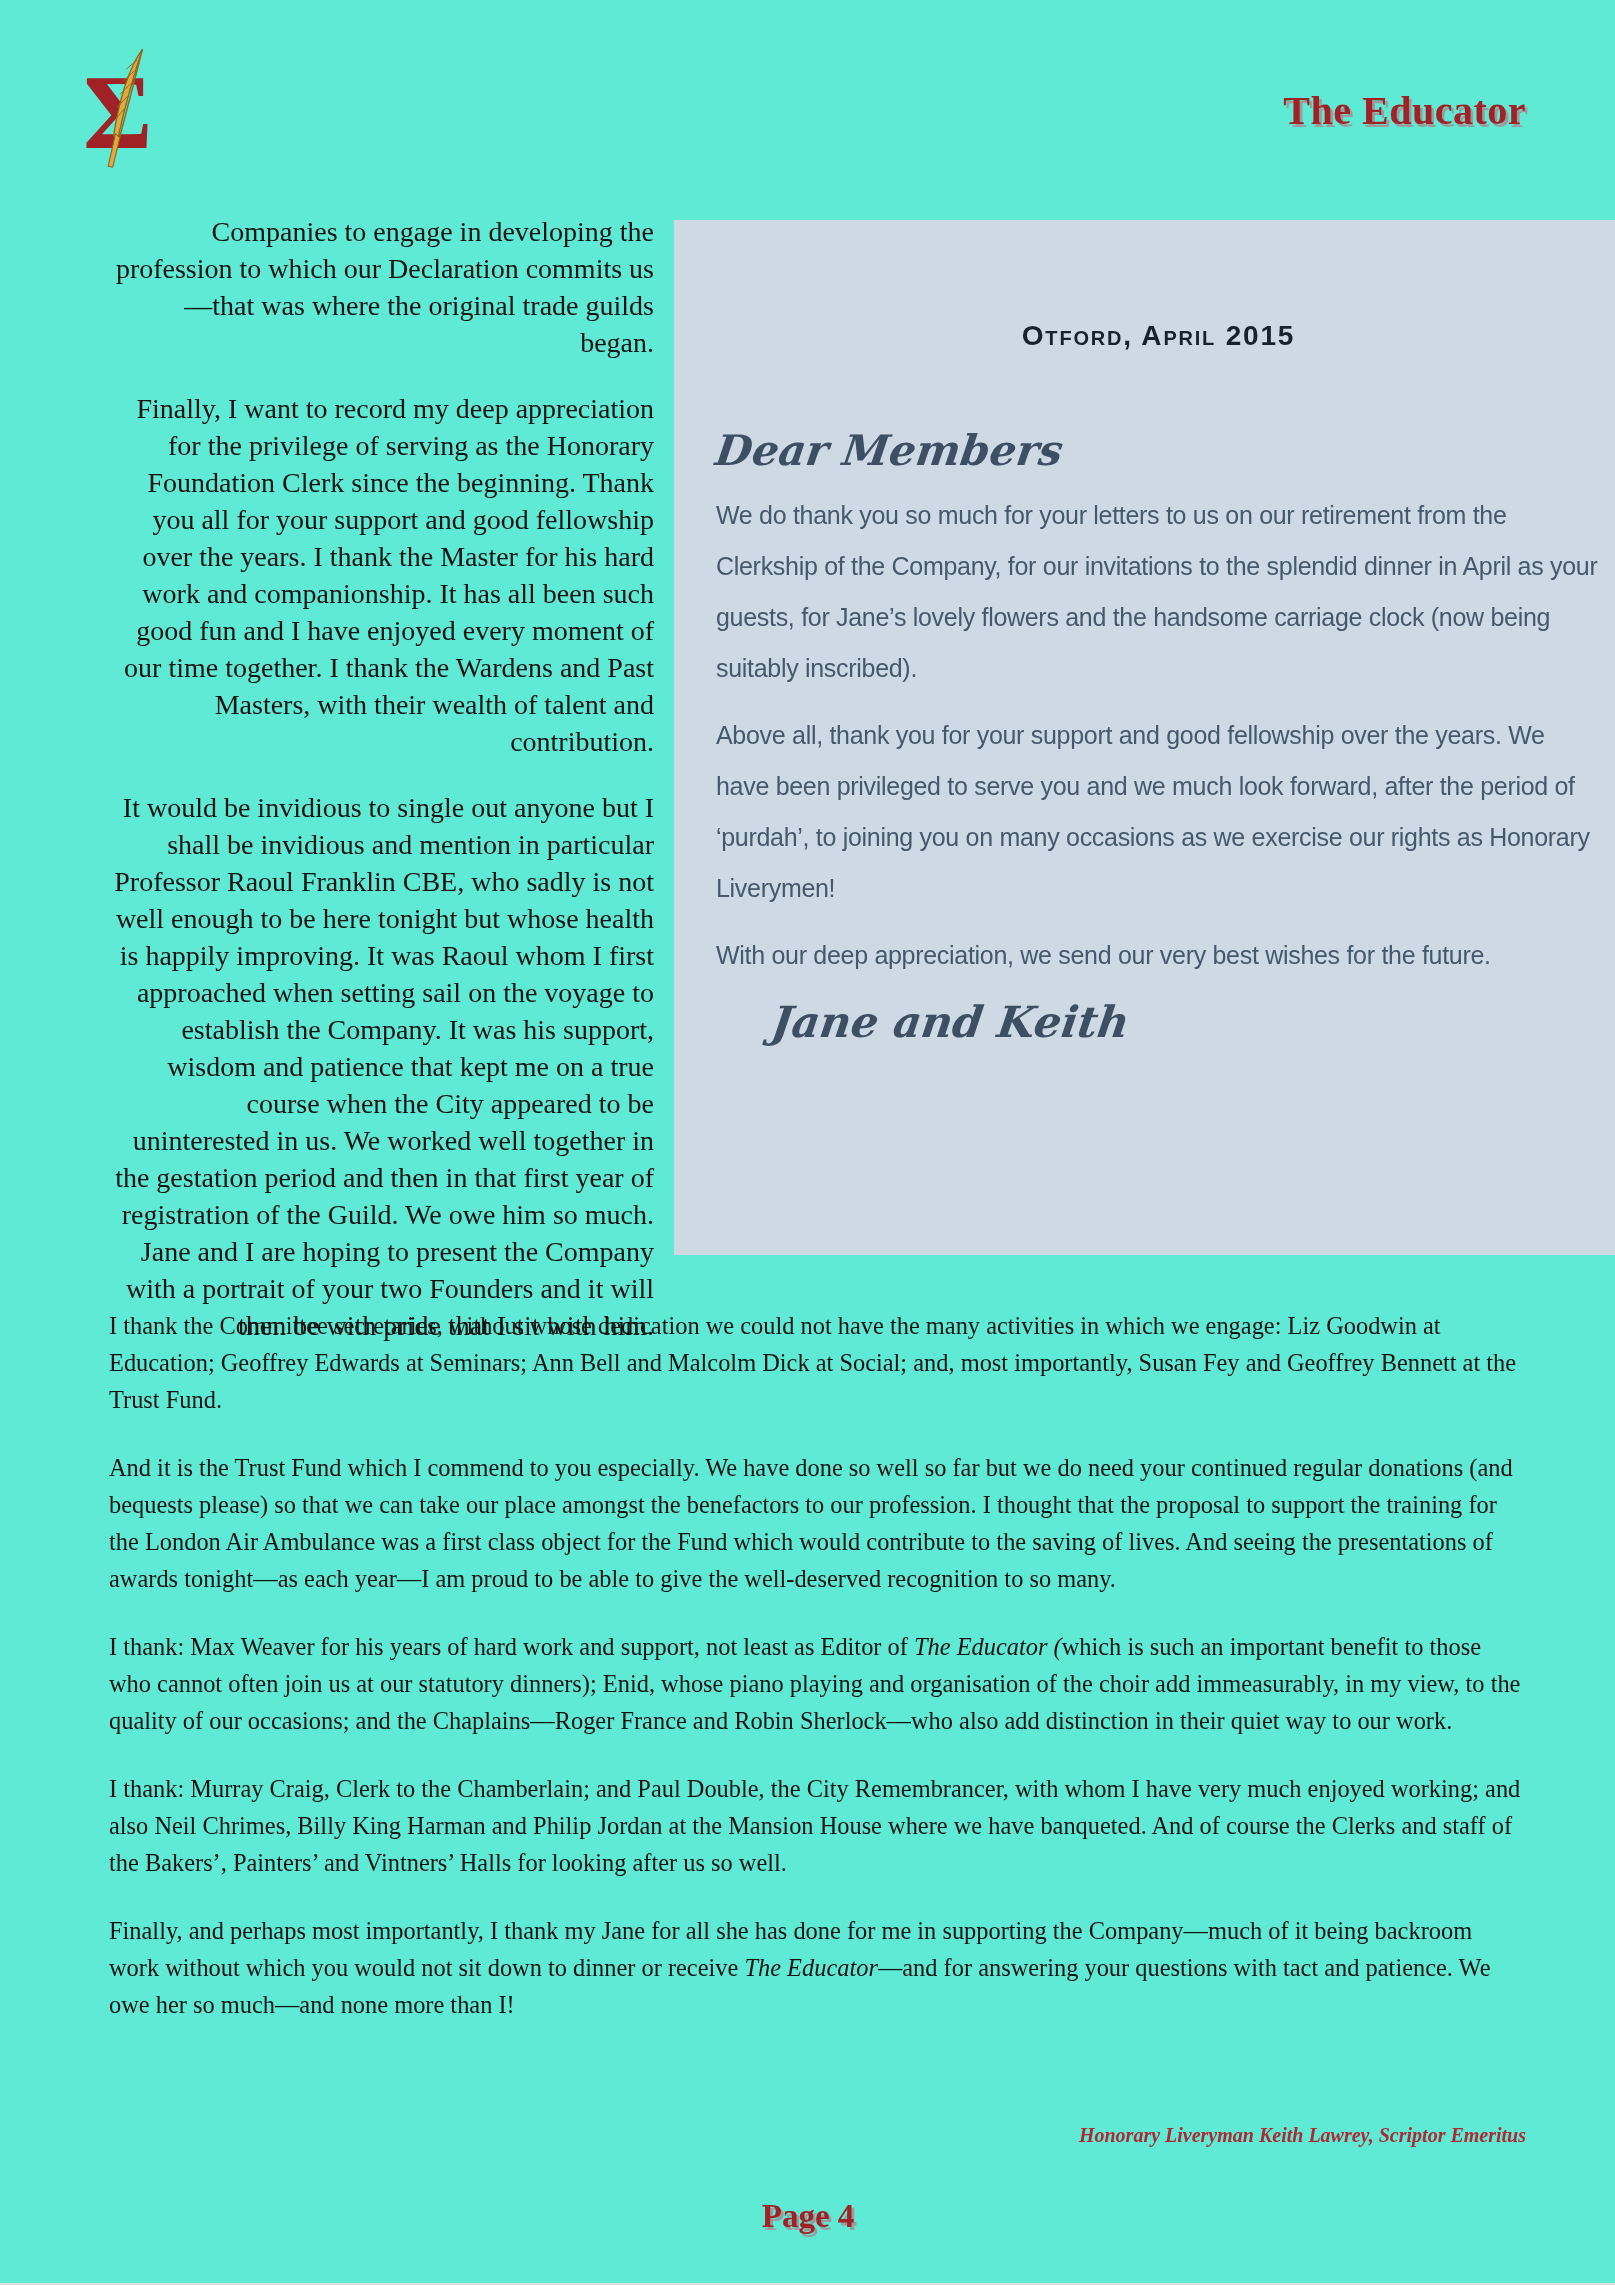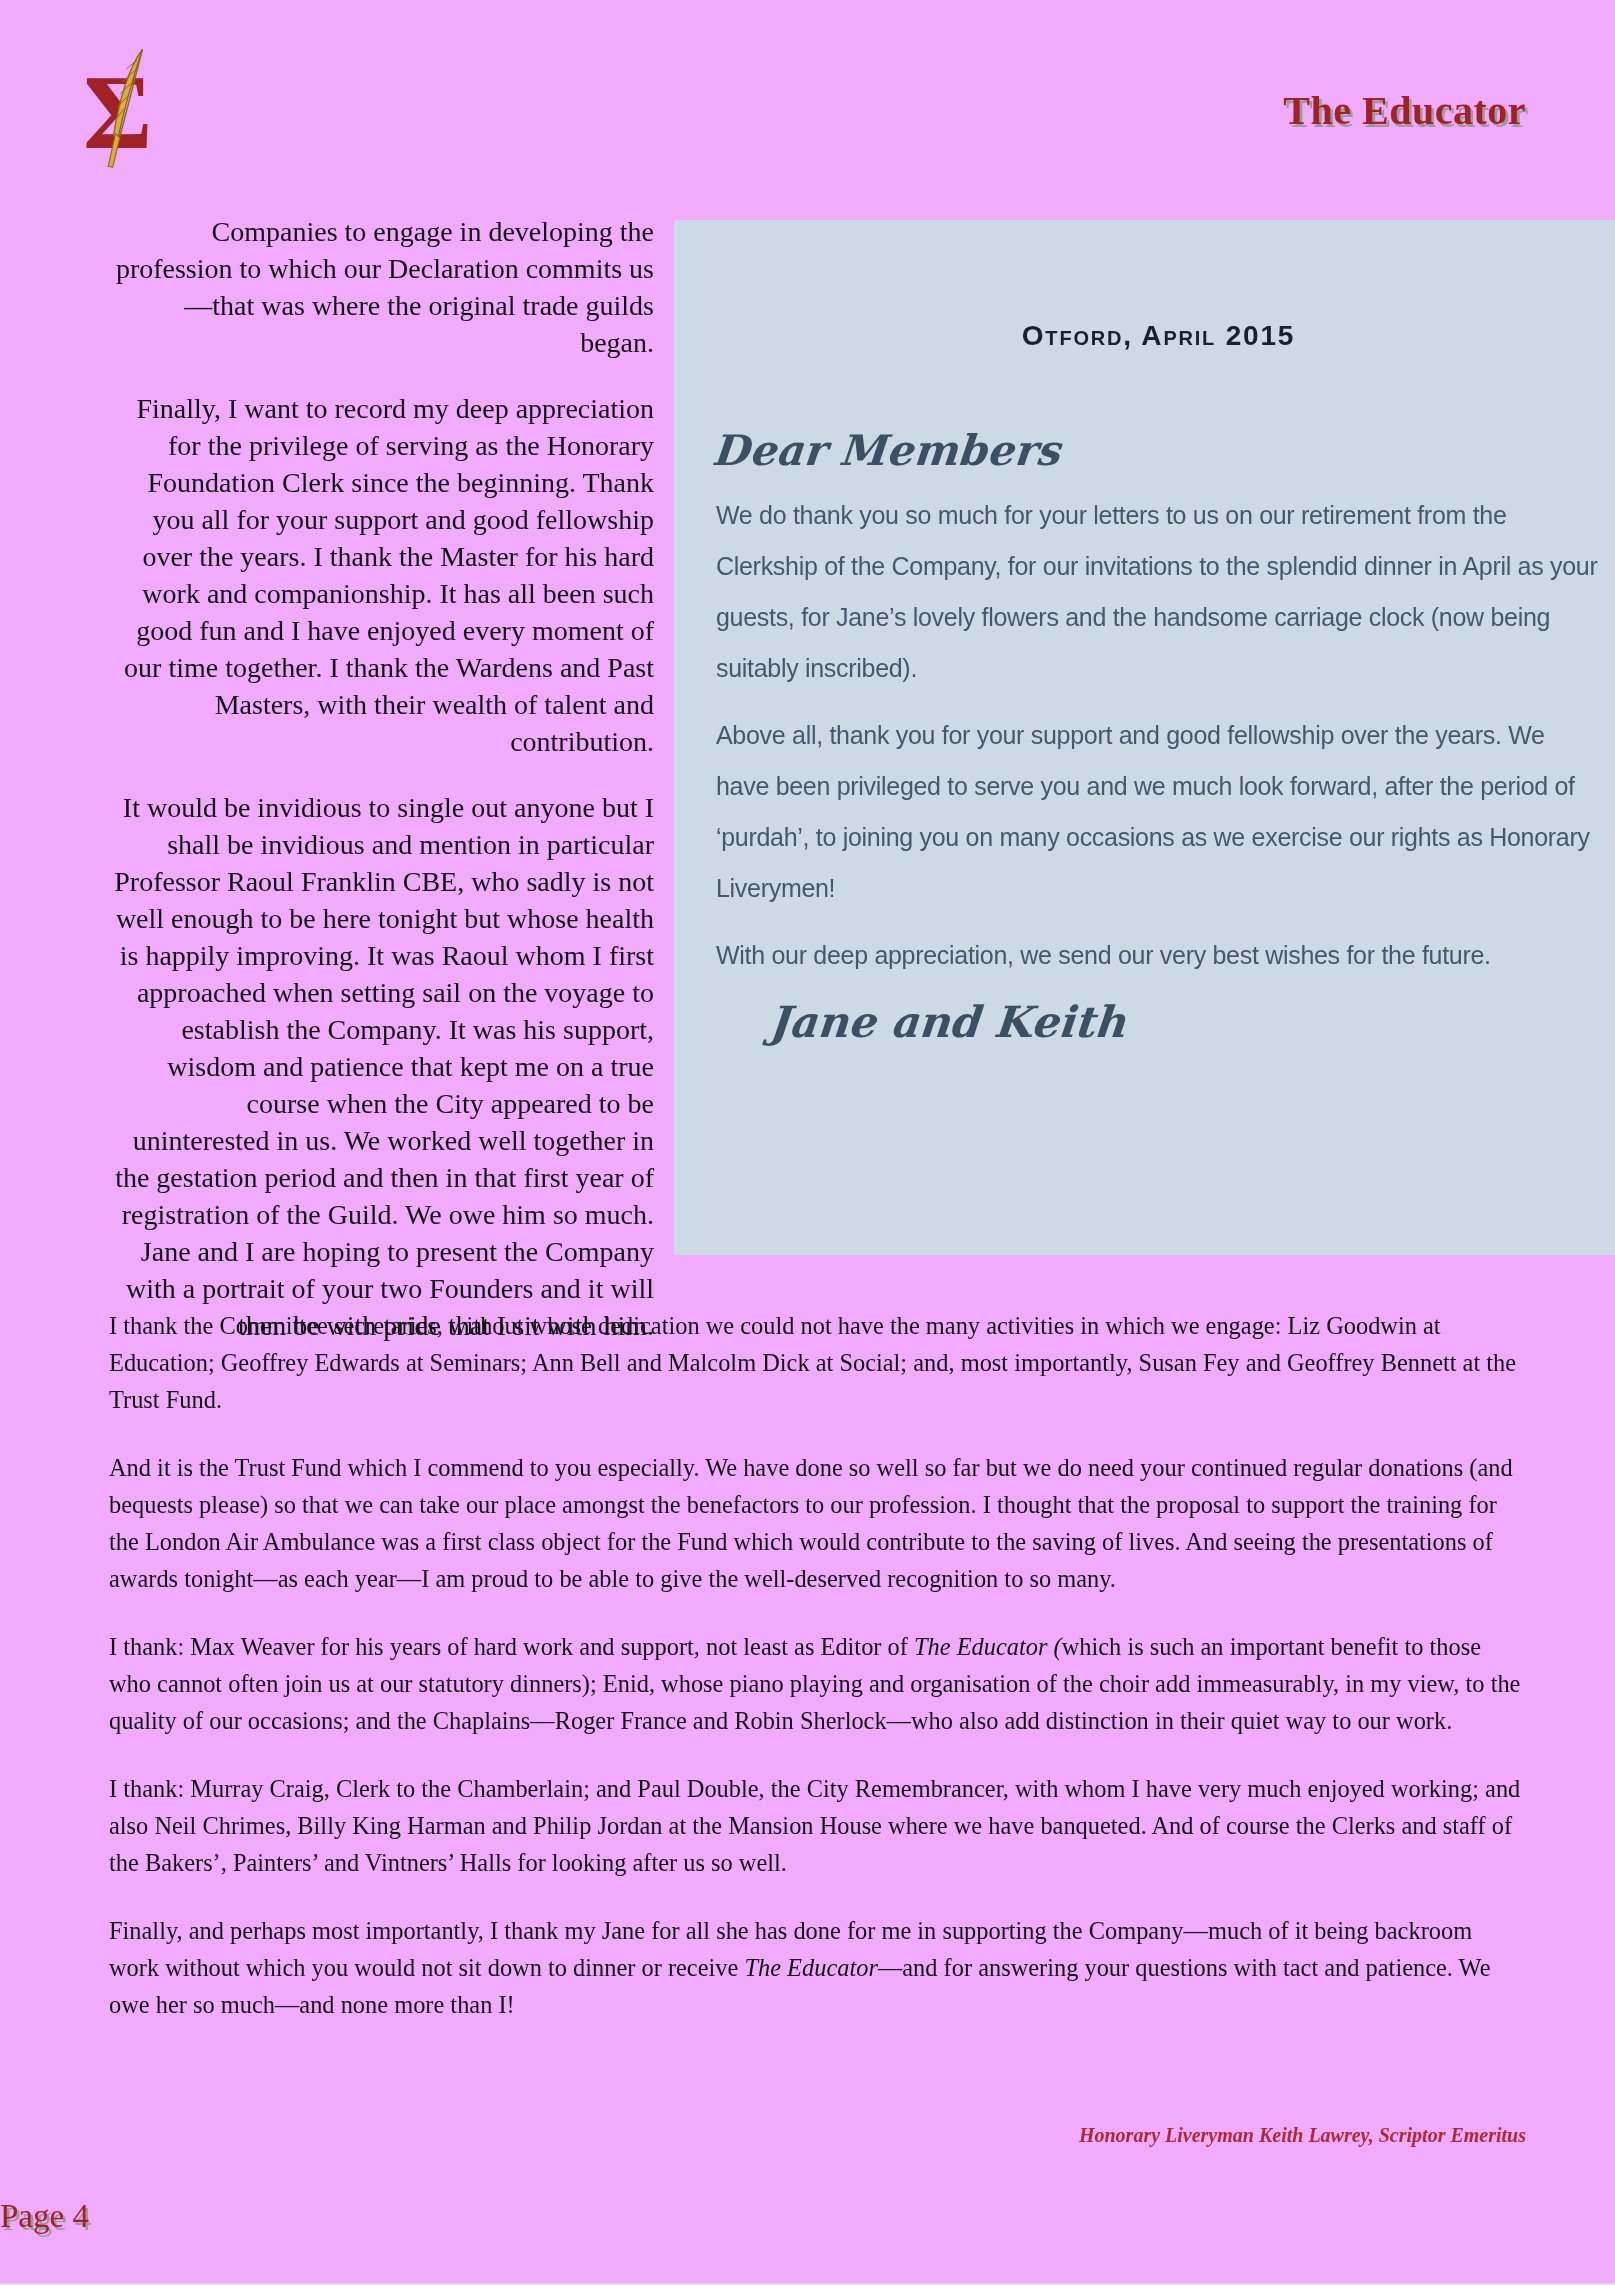--- a/index.html
+++ b/index.html
@@ -9,21 +9,21 @@
     --letter-text:#46586c;
     --dateline-text:#17222d;
     --shadow-gray:#9b9b9b;
     --logo-gold:#e3a93e;
     --logo-gold-dark:#8a6a1f;
   }
   html,body{margin:0;padding:0;background:#ffffff;}
   .page{
     position:relative;
     width:1616px;height:2285px;
-    background:#f0abfc;
+    background:#5eead4;
     font-family:"Liberation Serif", serif;
     color:#141414;
     overflow:hidden;
     border-bottom:2.7px solid #dcdcdc;
     box-sizing:border-box;
   }
   .logo{position:absolute;left:83px;top:47px;width:90px;height:127px;}
   .masthead-title{
     position:absolute;top:87px;right:90px;
     font-size:40px;font-weight:bold;
@@ -78,21 +78,22 @@
   .bottom-block em{font-style:italic;}
   .byline{
     position:absolute;left:109px;top:2124px;width:1417px;
     text-align:right;
     font-style:italic;font-weight:bold;
     font-size:20px;
     color:var(--byline-red,#ad2a33);
   }
   .page-number{
     position:absolute;left:0;top:2198px;width:100%;
-    font-size:33px;font-weight:normal;
+    text-align:center;
+    font-size:33px;font-weight:bold;
     color:var(--accent-red,#a12226);
     text-shadow:2.7px 2.7px 0 var(--shadow-gray,#9b9b9b);
   }
 </style>
 </head>
 <body>
 
 <div class="page">
 
   <svg class="logo" viewBox="0 0 100 140" xmlns="http://www.w3.org/2000/svg" aria-hidden="true">

